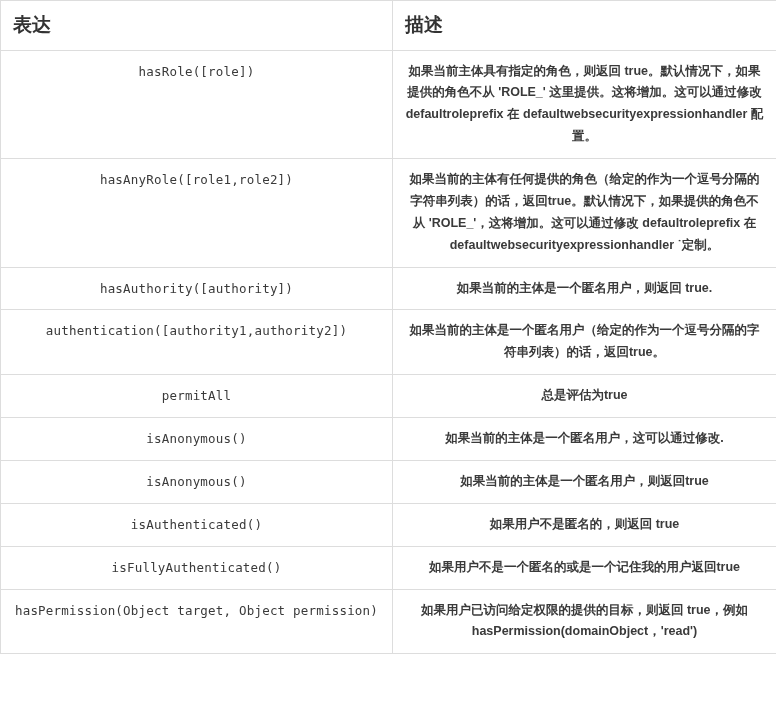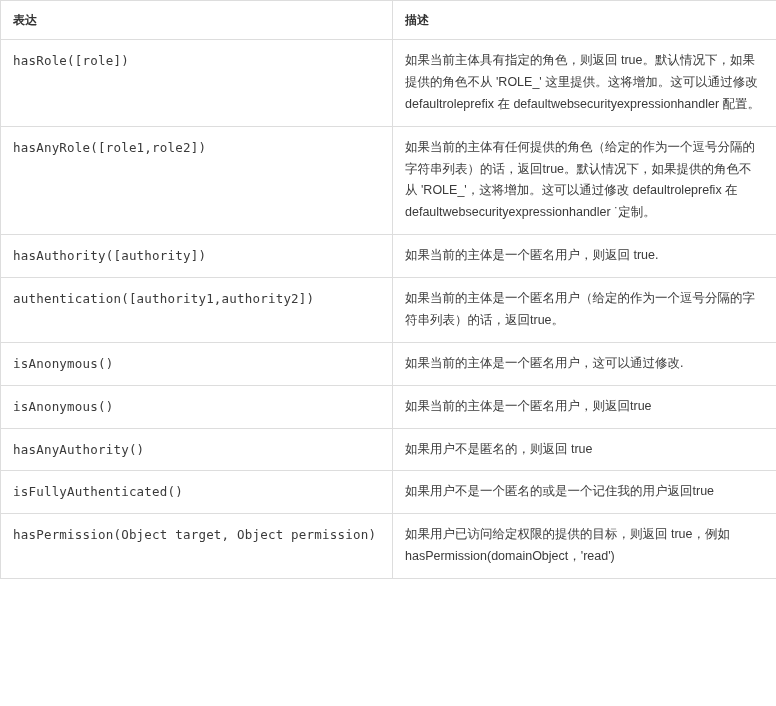--- a/index.html
+++ b/index.html
@@ -22,48 +22,50 @@
     border-left: 1px solid #dddddd;
   }
   table.spec-table col.col-expr { width: 392px; }
   table.spec-table col.col-desc { width: 384px; }
   table.spec-table th {
     border-right: 1px solid #dddddd;
     border-bottom: 1px solid #dddddd;
     text-align: left;
     vertical-align: top;
     padding: 10px 12px 10px 12px;
-    font-size: 12px;
+    font-size: 19px;
     font-weight: bold;
     color: #333333;
     background: #ffffff;
     line-height: 1.5;
   }
   table.spec-table td {
     border-right: 1px solid #dddddd;
     border-bottom: 1px solid #dddddd;
     vertical-align: top;
     padding: 10px 12px 10px 12px;
     font-size: 12.5px;
     line-height: 1.75;
     color: #3a3a3a;
     background: #ffffff;
     word-wrap: break-word;
     overflow-wrap: break-word;
+    text-align: center;
   }
   td.expr-cell {
     font-family: "DejaVu Sans Mono", "Liberation Mono", monospace;
     font-size: 11.5px;
     letter-spacing: 0.2px;
     color: #333333;
     line-height: 1.7;
   }
   td.desc-cell {
     font-size: 12.5px;
     color: #3a3a3a;
+    font-weight: bold;
   }
 </style>
 </head>
 <body>
 
 <table class="spec-table">
   <colgroup>
     <col class="col-expr">
     <col class="col-desc">
   </colgroup>
@@ -84,29 +86,33 @@
     </tr>
     <tr>
       <td class="expr-cell">hasAuthority([authority])</td>
       <td class="desc-cell">如果当前的主体是一个匿名用户，则返回 true.</td>
     </tr>
     <tr>
       <td class="expr-cell">authentication([authority1,authority2])</td>
       <td class="desc-cell">如果当前的主体是一个匿名用户（给定的作为一个逗号分隔的字符串列表）的话，返回true。</td>
     </tr>
     <tr>
+      <td class="expr-cell">permitAll</td>
+      <td class="desc-cell">总是评估为true</td>
+    </tr>
+    <tr>
       <td class="expr-cell">isAnonymous()</td>
       <td class="desc-cell">如果当前的主体是一个匿名用户，这可以通过修改.</td>
     </tr>
     <tr>
       <td class="expr-cell">isAnonymous()</td>
       <td class="desc-cell">如果当前的主体是一个匿名用户，则返回true</td>
     </tr>
     <tr>
-      <td class="expr-cell">hasAnyAuthority()</td>
+      <td class="expr-cell">isAuthenticated()</td>
       <td class="desc-cell">如果用户不是匿名的，则返回 true</td>
     </tr>
     <tr>
       <td class="expr-cell">isFullyAuthenticated()</td>
       <td class="desc-cell">如果用户不是一个匿名的或是一个记住我的用户返回true</td>
     </tr>
     <tr>
       <td class="expr-cell">hasPermission(Object target, Object permission)</td>
       <td class="desc-cell">如果用户已访问给定权限的提供的目标，则返回 true，例如 hasPermission(domainObject，'read')</td>
     </tr>

